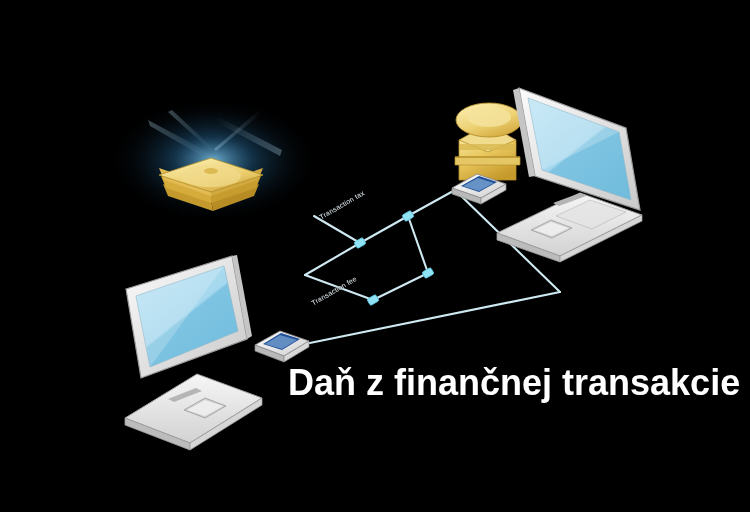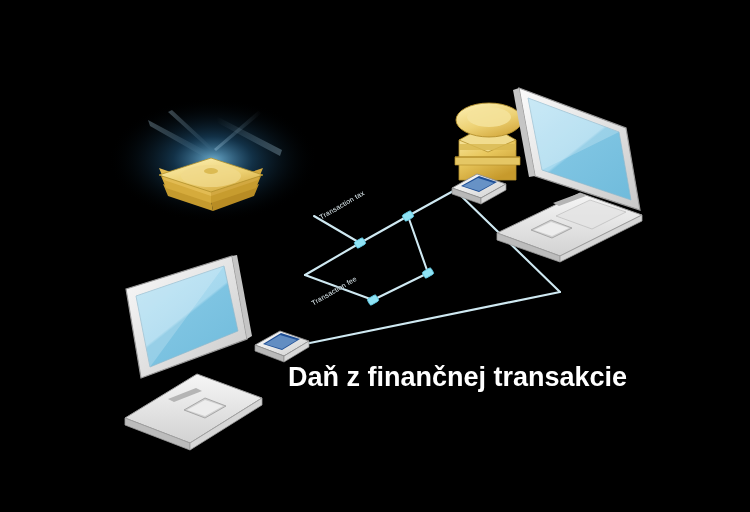--- a/index.html
+++ b/index.html
@@ -18,21 +18,21 @@
     overflow: hidden;
   }
   #scene { position: absolute; inset: 0; }
 
   .caption {
     position: absolute;
     left: 288px;
     top: 362px;
     width: 420px;
     color: #ffffff;
-    font-size: 27px;
+    font-size: 36px;
     font-weight: bold;
     letter-spacing: 0px;
     white-space: nowrap;
     font-family: "Liberation Sans", sans-serif;
     text-shadow: 0 0 3px rgba(0,0,0,0.9);
   }
 
   .net-label {
     position: absolute;
     color: #e9f6fb;

